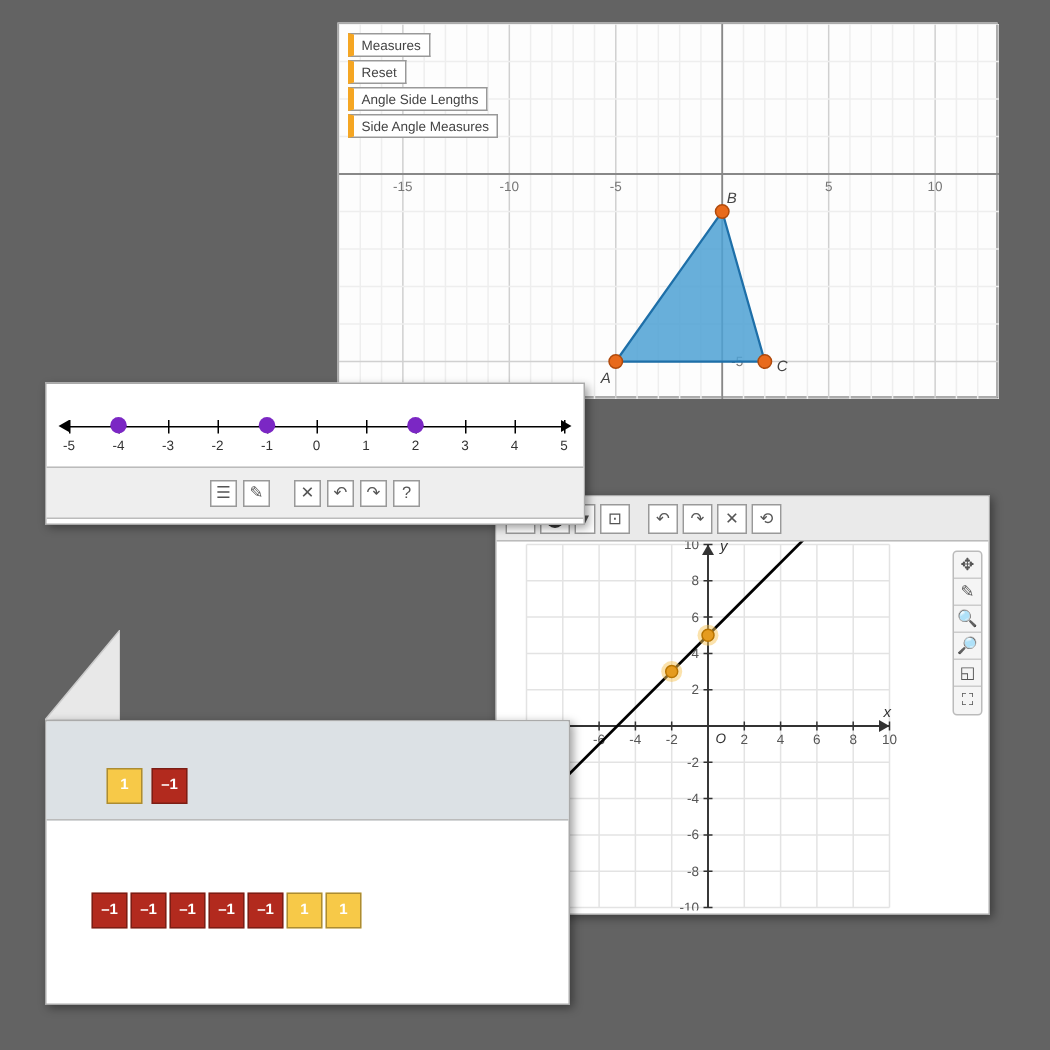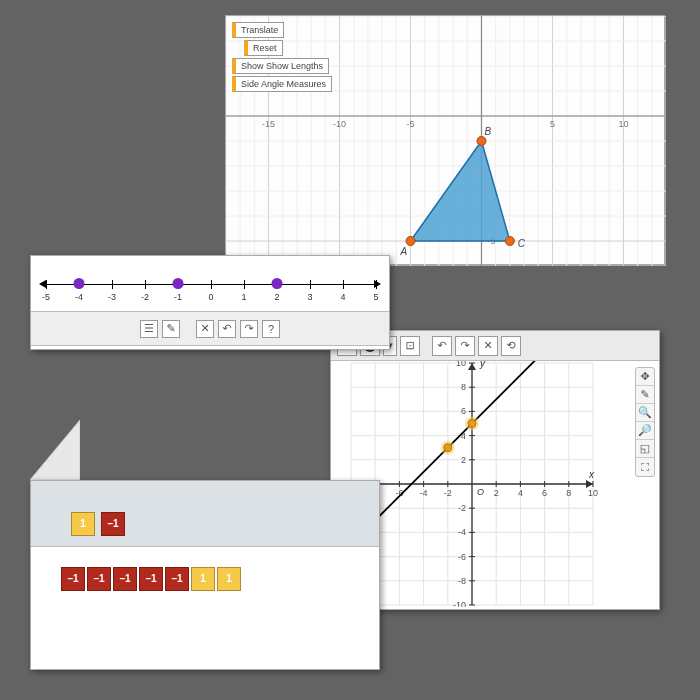--- a/index.html
+++ b/index.html
@@ -72,21 +72,21 @@
 
   
   #p4 {
     left: 30px; top: 480px; width: 350px; height: 190px;
     background:#fff;
     box-shadow: 2px 2px 6px rgba(0,0,0,.4);
     z-index: 3;
     display:flex; flex-direction:column;
   }
   #p4 .hdr { height:66px; background:#dce1e5; border-bottom:1px solid #bbb; position:relative;}
-  #p4 .body { flex:1; padding:20px 30px;}
+  #p4 .body { flex:1; padding:20px 30px;margin-top:28px;}
   .tile {
     display:inline-block; width:24px; height:24px; margin-right:2px;
     border:1px solid rgba(0,0,0,.3);
     text-align:center; line-height:22px; font-weight:bold; font-size:10px; color:#fff;
   }
   .tile.pos { background:#f7c948; color:#fff;}
   .tile.neg { background:#b22a1e;}
   #p4 .hdr .tile { position:absolute; bottom:10px;}
   
   #fold {
@@ -163,23 +163,23 @@
     <g id="p1pts">
         <circle cx="184.51612903225808" cy="225" r="4.5" fill="#e86a1c" stroke="#b04a0c"></circle>
         <text x="174.51612903225808" y="239" font-size="10" font-style="italic" fill="#444">A</text>
         <circle cx="255.48387096774195" cy="125" r="4.5" fill="#e86a1c" stroke="#b04a0c"></circle>
         <text x="258.48387096774195" y="119" font-size="10" font-style="italic" fill="#444">B</text>
         <circle cx="283.8709677419355" cy="225" r="4.5" fill="#e86a1c" stroke="#b04a0c"></circle>
         <text x="291.8709677419355" y="231" font-size="10" font-style="italic" fill="#444">C</text>
       </g>
   </svg>
   <div id="p1btns">
-      <div class="p1-btn" style="left:6px;top:6px">Translate</div>
-      <div class="p1-btn" style="left:18px;top:24px">Reset</div>
-      <div class="p1-btn" style="left:6px;top:42px">Show Show Lengths</div>
+      <div class="p1-btn" style="left:6px;top:6px">Measures</div>
+      <div class="p1-btn" style="left:6px;top:24px">Reset</div>
+      <div class="p1-btn" style="left:6px;top:42px">Angle Side Lengths</div>
       <div class="p1-btn" style="left:6px;top:60px">Side Angle Measures</div>
     </div>
 </div>
 
 <div id="p2" class="panel">
   <div class="nl-area">
     <div class="nl-line"></div>
     <div id="nl-arrow-l" style="position:absolute;left:8px;top:24px;border-top:4px solid transparent;border-bottom:4px solid transparent;border-right:7px solid #000;"></div>
     <div id="nl-arrow-r" style="position:absolute;right:8px;top:24px;border-top:4px solid transparent;border-bottom:4px solid transparent;border-left:7px solid #000;"></div>
     <div id="nlticks">

